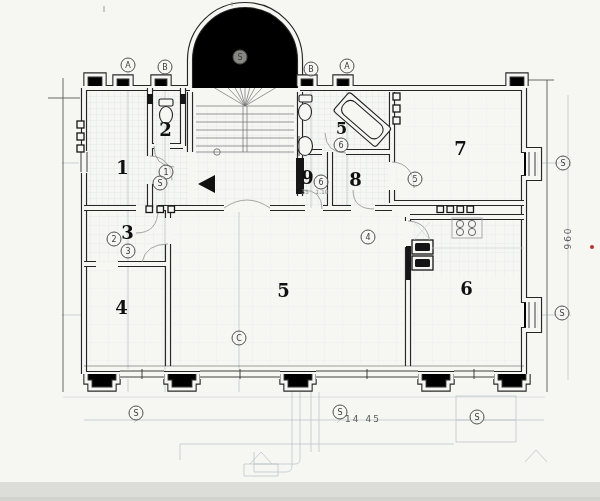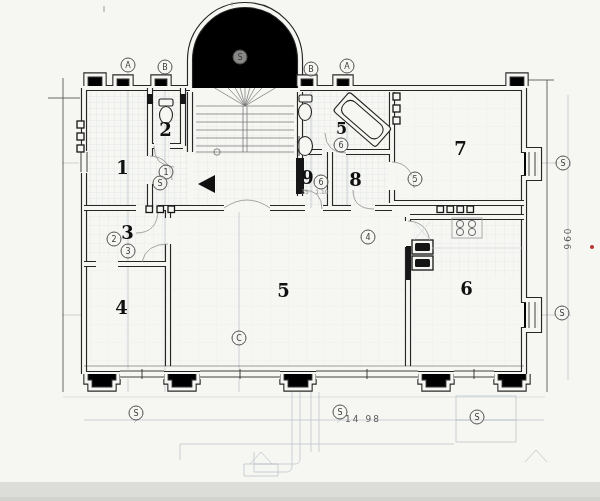--- a/index.html
+++ b/index.html
@@ -216,18 +216,18 @@
   <span class="mk" style="left:415px;top:179px">5</span>
   <span class="mk" style="left:321px;top:182px">6</span>
   <span class="mk" style="left:341px;top:145px">6</span>
   <span class="mk" style="left:136px;top:413px">S</span>
   <span class="mk" style="left:340px;top:412px">S</span>
   <span class="mk" style="left:477px;top:417px">S</span>
   <span class="mk" style="left:563px;top:163px">S</span>
   <span class="mk" style="left:562px;top:313px">S</span>
 
   <span class="dim dim-v" style="left:568px;top:238px">960</span>
-  <span class="dim" style="left:363px;top:419px">14 98</span>
+  <span class="dim" style="left:363px;top:419px">14 45</span>
   <span class="dim dim-s" style="left:305px;top:191px">35</span>
   <span class="dim dim-s" style="left:322px;top:191px">1.10</span>
 </div>
 
 </div>
 
 </body></html>

